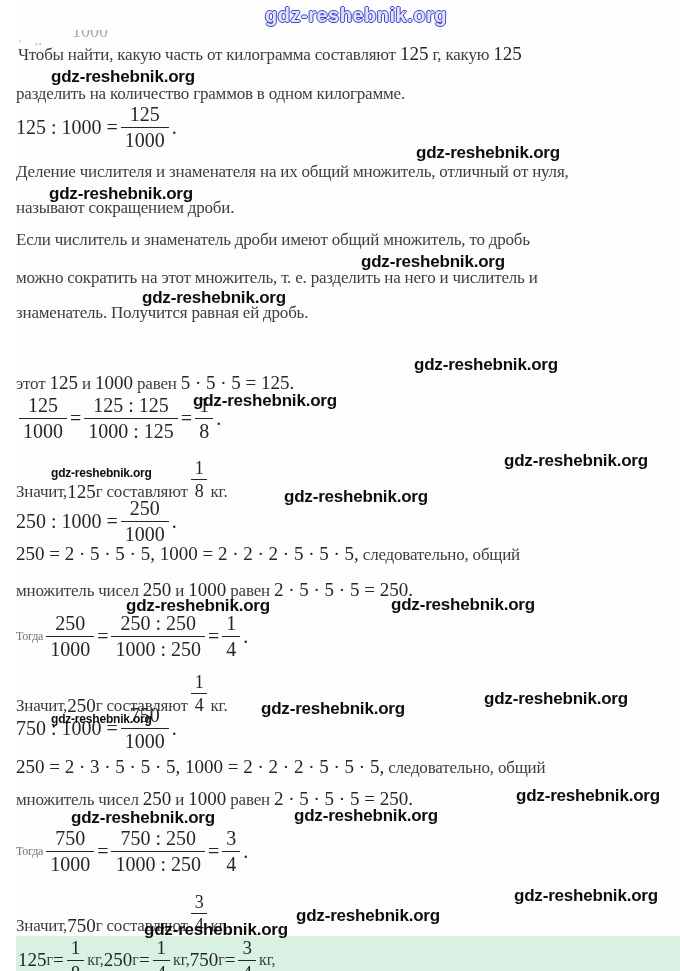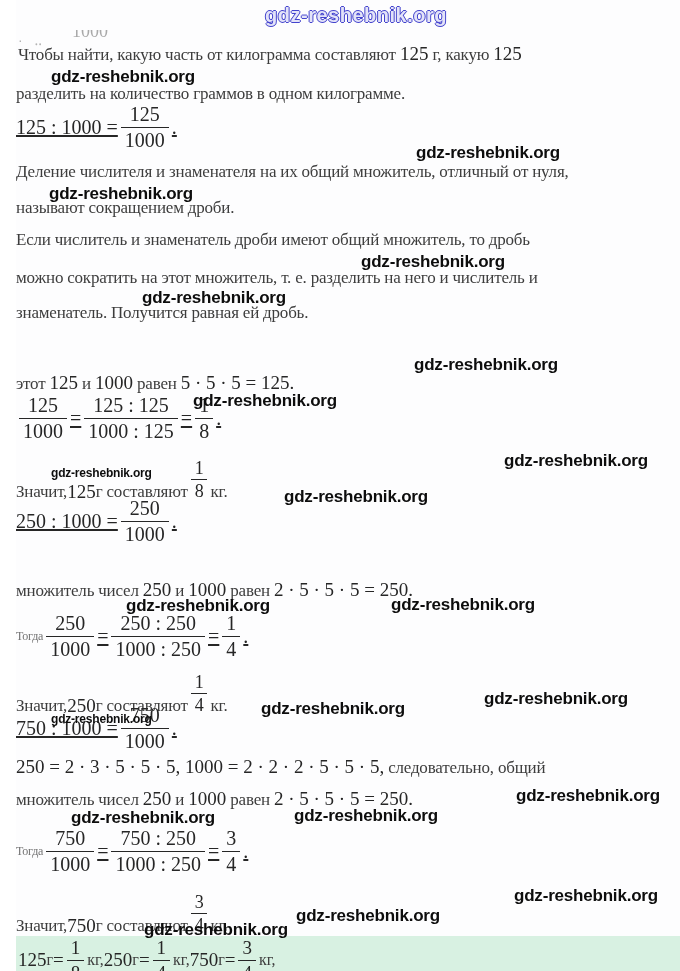--- a/index.html
+++ b/index.html
@@ -20,21 +20,21 @@
     font-family:"Liberation Serif",serif;
     font-size:19px;color:#262626;letter-spacing:0;
   }
   
   .vflex{display:flex;align-items:flex-end;height:50px;}
   
   .eq{
     position:absolute;display:flex;align-items:center;white-space:nowrap;
     font-family:"Liberation Serif",serif;font-size:20px;color:#262626;
   }
-  .eq .seg-math{font-size:20px;text-decoration:underline;}
+  .eq .seg-math{font-size:20px;}
   .eq .seg-text{font-size:12px;color:#737373;letter-spacing:-0.2px;}
   .frac{
     display:inline-flex;flex-direction:column;align-items:center;
     font-family:"Liberation Serif",serif;color:#262626;
     margin:0 3px;text-align:center;
   }
   .line .frac{font-size:18px;}
   .eq .frac{font-size:20px;}
   .frac .num{display:block;line-height:1.15;padding:0 4px 1px 4px;}
   .frac .den{display:block;line-height:1.15;padding:1px 4px 0 4px;border-top:1.6px solid #262626;}
@@ -128,20 +128,21 @@
       <span class="seg-text"> кг.</span>
     </div>
   <div class="eq" style="left:0;top:497px">
       <span class="seg-math">250 : 1000 = </span>
       <span class="frac">
         <span class="num">250</span>
         <span class="den">1000</span>
       </span>
       <span class="seg-math">.</span>
     </div>
+  <div class="line" style="left:0;top:544px"><span class="seg-math">250 = 2 · 5 · 5 · 5, 1000 = 2 · 2 · 2 · 5 · 5 · 5,</span><span class="seg-text"> следовательно, общий</span></div>
   <div class="line" style="left:0;top:580px"><span class="seg-text">множитель чисел </span><span class="seg-math">250</span><span class="seg-text"> и </span><span class="seg-math">1000</span><span class="seg-text"> равен </span><span class="seg-math">2 · 5 · 5 · 5 = 250.</span></div>
   <div class="eq" style="left:0;top:612px">
       <span class="seg-text">Тогда </span>
       <span class="frac">
         <span class="num">250</span>
         <span class="den">1000</span>
       </span>
       <span class="seg-math"> = </span>
       <span class="frac">
         <span class="num">250 : 250</span>

